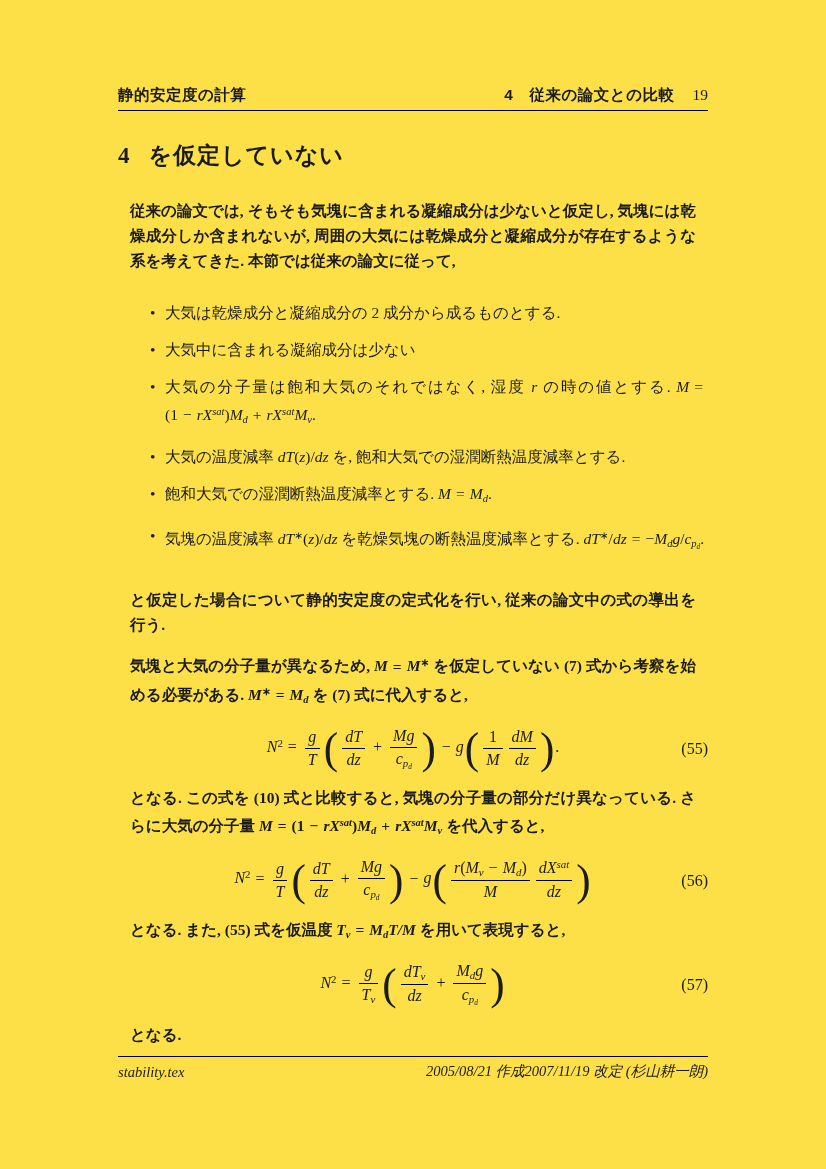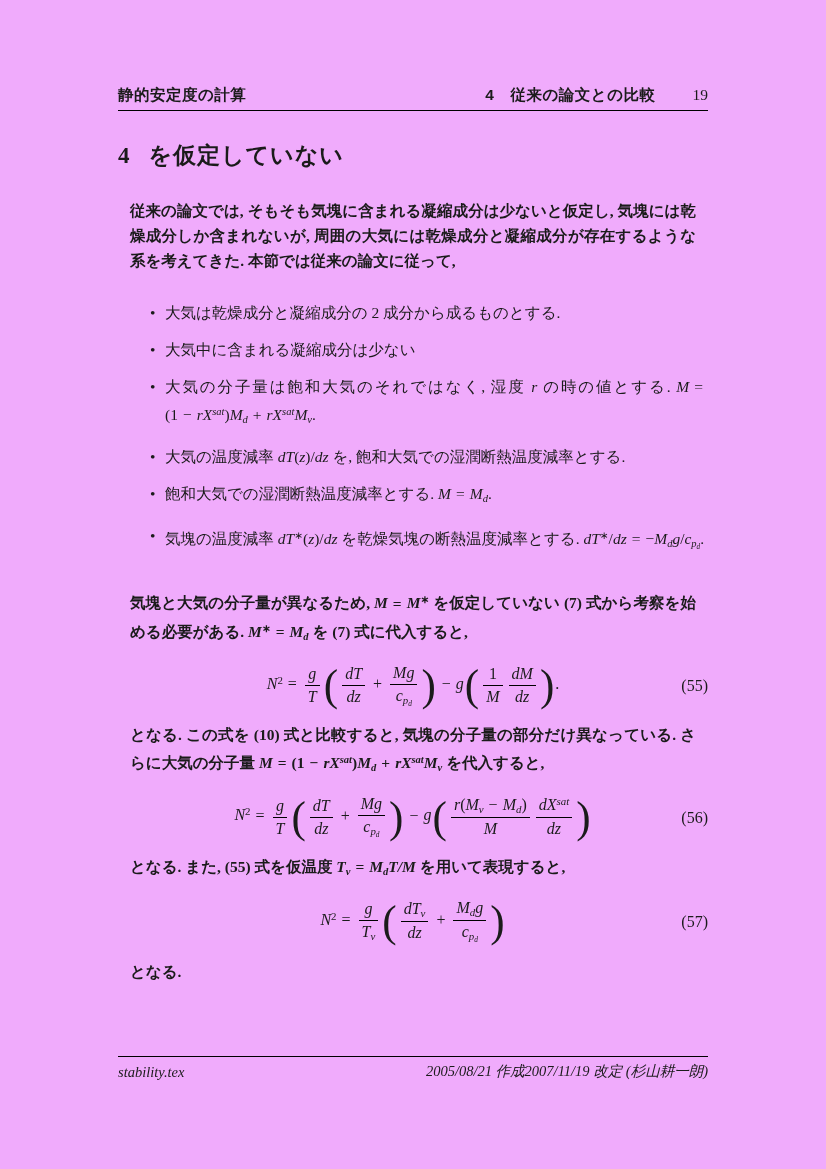--- a/index.html
+++ b/index.html
@@ -11,21 +11,21 @@
     width: 826px;
     height: 1169px;
     position: relative;
     font-family: "Liberation Serif", serif;
     color: #1b1b1b;
     overflow: hidden;
   }
   .sheet {
     position: absolute;
     inset: 0;
-    background: #f0abfc;
+    background: #fde047;
   }
   .col {
     position: absolute;
     left: 118px;
     width: 590px;
     top: 0;
   }
 
   
   .pagehead {
@@ -37,21 +37,21 @@
     line-height: 21px;
   }
   .pagehead .hdr-left {
     font-family: "Liberation Sans", sans-serif;
     font-weight: bold;
     letter-spacing: 0.5px;
   }
   .pagehead .hdr-right {
     display: flex;
     align-items: flex-start;
-    gap: 37px;
+    gap: 18px;
   }
   .pagehead .hdr-section {
     font-family: "Liberation Sans", sans-serif;
     font-weight: bold;
     letter-spacing: 0.5px;
   }
   .pagehead .hdr-pageno {
     font-family: "Liberation Serif", serif;
     font-weight: normal;
   }
@@ -191,20 +191,21 @@
     <div class="content">
         <p class="para"><span class="mt">従来の論文では, そもそも気塊に含まれる凝縮成分は少ないと仮定し, 気塊には乾燥成分しか含まれないが, 周囲の大気には乾燥成分と凝縮成分が存在するような系を考えてきた. 本節では従来の論文に従って,</span></p>
         <ul class="bullets">
           <li><span class="mt">大気は乾燥成分と凝縮成分の 2 成分から成るものとする.</span></li>
           <li><span class="mt">大気中に含まれる凝縮成分は少ない</span></li>
           <li><span class="mt">大気の分子量は飽和大気のそれではなく, 湿度 </span><span class="mv">r</span><span class="mt"> の時の値とする. </span><span class="mv">M</span><span class="mo">=</span><span class="mt">(1</span><span class="mo">−</span><span class="mv">rX</span><span class="msup"><span class="mv">sat</span></span><span class="mt">)</span><span class="mv">M</span><span class="msub"><span class="mv">d</span></span><span class="mo">+</span><span class="mv">rX</span><span class="msup"><span class="mv">sat</span></span><span class="mv">M</span><span class="msub"><span class="mv">v</span></span><span class="mt">.</span></li>
           <li><span class="mt">大気の温度減率 </span><span class="mv">dT</span><span class="mt">(</span><span class="mv">z</span><span class="mt">)/</span><span class="mv">dz</span><span class="mt"> を, 飽和大気での湿潤断熱温度減率とする.</span></li>
           <li><span class="mt">飽和大気での湿潤断熱温度減率とする. </span><span class="mv">M</span><span class="mo">=</span><span class="mv">M</span><span class="msub"><span class="mv">d</span></span><span class="mt">.</span></li>
           <li><span class="mt">気塊の温度減率 </span><span class="mv">dT</span><span class="msup"><span class="mt">∗</span></span><span class="mt">(</span><span class="mv">z</span><span class="mt">)/</span><span class="mv">dz</span><span class="mt"> を乾燥気塊の断熱温度減率とする. </span><span class="mv">dT</span><span class="msup"><span class="mt">∗</span></span><span class="mt">/</span><span class="mv">dz</span><span class="mo">=</span><span class="mt">−</span><span class="mv">M</span><span class="msub"><span class="mv">d</span></span><span class="mv">g</span><span class="mt">/</span><span class="mv">c</span><span class="msub"><span class="mv">p</span><span class="msub"><span class="mv">d</span></span></span><span class="mt">.</span></li>
         </ul>
+        <p class="para"><span class="mt">と仮定した場合について静的安定度の定式化を行い, 従来の論文中の式の導出を行う.</span></p>
         <p class="para"><span class="mt">気塊と大気の分子量が異なるため, </span><span class="mv">M</span><span class="mo">=</span><span class="mv">M</span><span class="msup"><span class="mt">∗</span></span><span class="mt"> を仮定していない (7) 式から考察を始める必要がある. </span><span class="mv">M</span><span class="msup"><span class="mt">∗</span></span><span class="mo">=</span><span class="mv">M</span><span class="msub"><span class="mv">d</span></span><span class="mt"> を (7) 式に代入すると,</span></p>
         <div class="equation"><span class="eqbody"><span class="mv">N</span><span class="msup"><span class="mt">2</span></span><span class="mo">=</span><span class="mfrac"><span class="mnum"><span class="mv">g</span></span><span class="mden"><span class="mv">T</span></span></span><span class="mbig">(</span><span class="mfrac"><span class="mnum"><span class="mv">dT</span></span><span class="mden"><span class="mv">dz</span></span></span><span class="mo">+</span><span class="mfrac"><span class="mnum"><span class="mv">Mg</span></span><span class="mden"><span class="mv">c</span><span class="msub"><span class="mv">p</span><span class="msub"><span class="mv">d</span></span></span></span></span><span class="mbig">)</span><span class="mo">−</span><span class="mv">g</span><span class="mbig">(</span><span class="mfrac"><span class="mnum"><span class="mt">1</span></span><span class="mden"><span class="mv">M</span></span></span><span class="mfrac"><span class="mnum"><span class="mv">dM</span></span><span class="mden"><span class="mv">dz</span></span></span><span class="mbig">)</span><span class="mt">.</span></span><span class="eqno">(55)</span></div>
         <p class="para"><span class="mt">となる. この式を (10) 式と比較すると, 気塊の分子量の部分だけ異なっている. さらに大気の分子量 </span><span class="mv">M</span><span class="mo">=</span><span class="mt">(1</span><span class="mo">−</span><span class="mv">rX</span><span class="msup"><span class="mv">sat</span></span><span class="mt">)</span><span class="mv">M</span><span class="msub"><span class="mv">d</span></span><span class="mo">+</span><span class="mv">rX</span><span class="msup"><span class="mv">sat</span></span><span class="mv">M</span><span class="msub"><span class="mv">v</span></span><span class="mt"> を代入すると,</span></p>
         <div class="equation"><span class="eqbody"><span class="mv">N</span><span class="msup"><span class="mt">2</span></span><span class="mo">=</span><span class="mfrac"><span class="mnum"><span class="mv">g</span></span><span class="mden"><span class="mv">T</span></span></span><span class="mbig">(</span><span class="mfrac"><span class="mnum"><span class="mv">dT</span></span><span class="mden"><span class="mv">dz</span></span></span><span class="mo">+</span><span class="mfrac"><span class="mnum"><span class="mv">Mg</span></span><span class="mden"><span class="mv">c</span><span class="msub"><span class="mv">p</span><span class="msub"><span class="mv">d</span></span></span></span></span><span class="mbig">)</span><span class="mo">−</span><span class="mv">g</span><span class="mbig">(</span><span class="mfrac"><span class="mnum"><span class="mv">r</span><span class="mt">(</span><span class="mv">M</span><span class="msub"><span class="mv">v</span></span><span class="mo">−</span><span class="mv">M</span><span class="msub"><span class="mv">d</span></span><span class="mt">)</span></span><span class="mden"><span class="mv">M</span></span></span><span class="mfrac"><span class="mnum"><span class="mv">dX</span><span class="msup"><span class="mv">sat</span></span></span><span class="mden"><span class="mv">dz</span></span></span><span class="mbig">)</span></span><span class="eqno">(56)</span></div>
         <p class="para"><span class="mt">となる. また, (55) 式を仮温度 </span><span class="mv">T</span><span class="msub"><span class="mv">v</span></span><span class="mo">=</span><span class="mv">M</span><span class="msub"><span class="mv">d</span></span><span class="mv">T/M</span><span class="mt"> を用いて表現すると,</span></p>
         <div class="equation"><span class="eqbody"><span class="mv">N</span><span class="msup"><span class="mt">2</span></span><span class="mo">=</span><span class="mfrac"><span class="mnum"><span class="mv">g</span></span><span class="mden"><span class="mv">T</span><span class="msub"><span class="mv">v</span></span></span></span><span class="mbig">(</span><span class="mfrac"><span class="mnum"><span class="mv">dT</span><span class="msub"><span class="mv">v</span></span></span><span class="mden"><span class="mv">dz</span></span></span><span class="mo">+</span><span class="mfrac"><span class="mnum"><span class="mv">M</span><span class="msub"><span class="mv">d</span></span><span class="mv">g</span></span><span class="mden"><span class="mv">c</span><span class="msub"><span class="mv">p</span><span class="msub"><span class="mv">d</span></span></span></span></span><span class="mbig">)</span></span><span class="eqno">(57)</span></div>
         <p class="para"><span class="mt">となる.</span></p>
       </div>
 
   </div>

